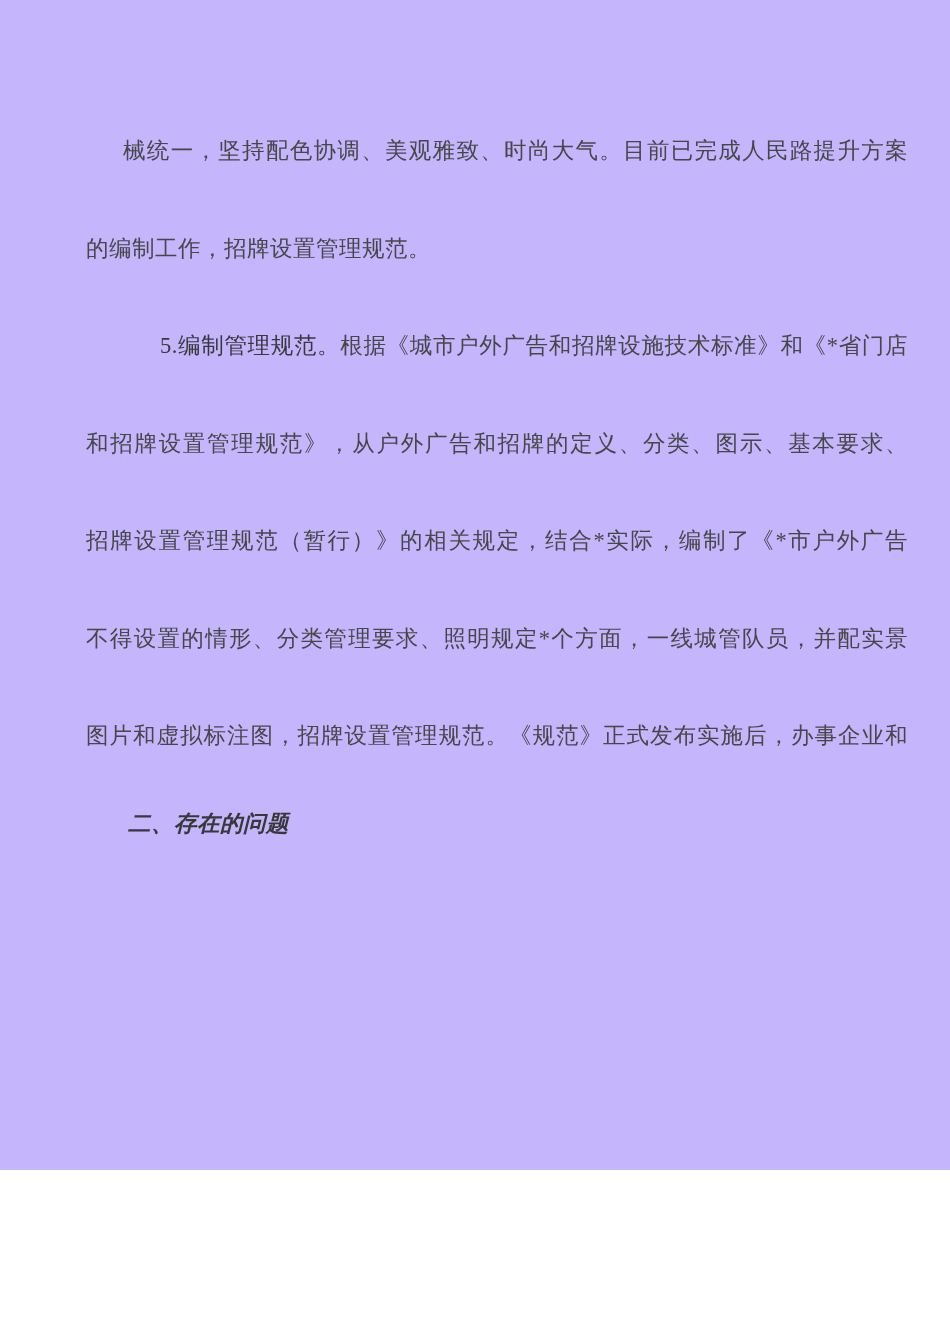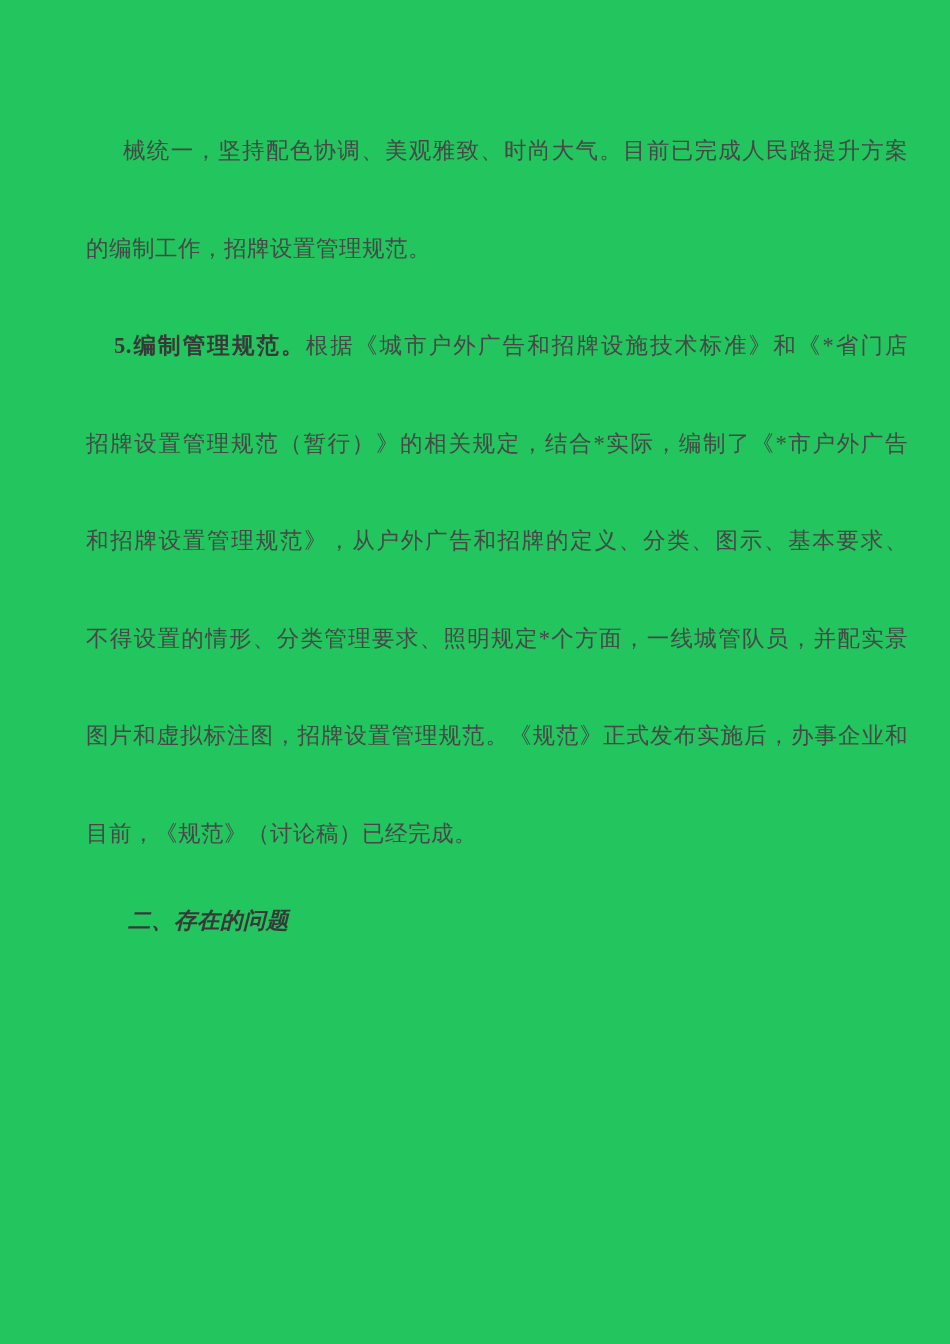--- a/index.html
+++ b/index.html
@@ -3,22 +3,22 @@
 <meta charset="utf-8">
 <style>
   html, body {
     margin: 0;
     padding: 0;
     background: #ffffff;
   }
   .page {
     position: relative;
     width: 950px;
-    height: 1344px;
-    background: #22c55e;
+    height: 1170px;
+    background: #c4b5fd;
     overflow: hidden;
     font-family: "Liberation Serif", "DejaVu Serif", serif;
   }
   .content {
     padding: 102px 42px 0 86px;
   }
   .line {
     height: 97.5px;
     line-height: 97.5px;
     font-size: 22.5px;
@@ -27,22 +27,23 @@
     text-justify: inter-character;
     letter-spacing: 0.5px;
   }
   .line.fill {
     text-align-last: justify;
   }
   .ind-cont { padding-left: 37px; }   
   .ind-para { padding-left: 28px; }   
   .ind-head { padding-left: 42px; }   
   .bold-run {
-    font-weight: 700;
+    font-weight: 400;
     color: #383838;
+    margin-left: 46px;
   }
   .heading {
     font-weight: 700;
     color: #383838;
     margin-top: -10px;
     text-align-last: left;
     font-style: italic;
   }
 </style>
 </head>
@@ -57,38 +58,35 @@
 
     <div class="line">
       <span>的编制工作，招牌设置管理规范。</span>
     </div>
 
     <div class="line fill ind-para">
       <span class="bold-run">5.编制管理规范。</span><span>根据《城市户外广告和招牌设施技术标准》和《*省门店</span>
     </div>
 
     <div class="line fill">
-      <span>招牌设置管理规范（暂行）》的相关规定，结合*实际，编制了《*市户外广告</span>
+      <span>和招牌设置管理规范》，从户外广告和招牌的定义、分类、图示、基本要求、</span>
     </div>
 
     <div class="line fill">
-      <span>和招牌设置管理规范》，从户外广告和招牌的定义、分类、图示、基本要求、</span>
+      <span>招牌设置管理规范（暂行）》的相关规定，结合*实际，编制了《*市户外广告</span>
     </div>
 
     <div class="line fill">
       <span>不得设置的情形、分类管理要求、照明规定*个方面，一线城管队员，并配实景</span>
     </div>
 
     <div class="line fill">
       <span>图片和虚拟标注图，招牌设置管理规范。《规范》正式发布实施后，办事企业和</span>
     </div>
 
 
-    <div class="line">
-      <span>目前，《规范》（讨论稿）已经完成。</span>
-    </div>
 
     <div class="line heading ind-head">
       <span>二、存在的问题</span>
     </div>
 
   </div>
 </div>
 
 </body></html>

